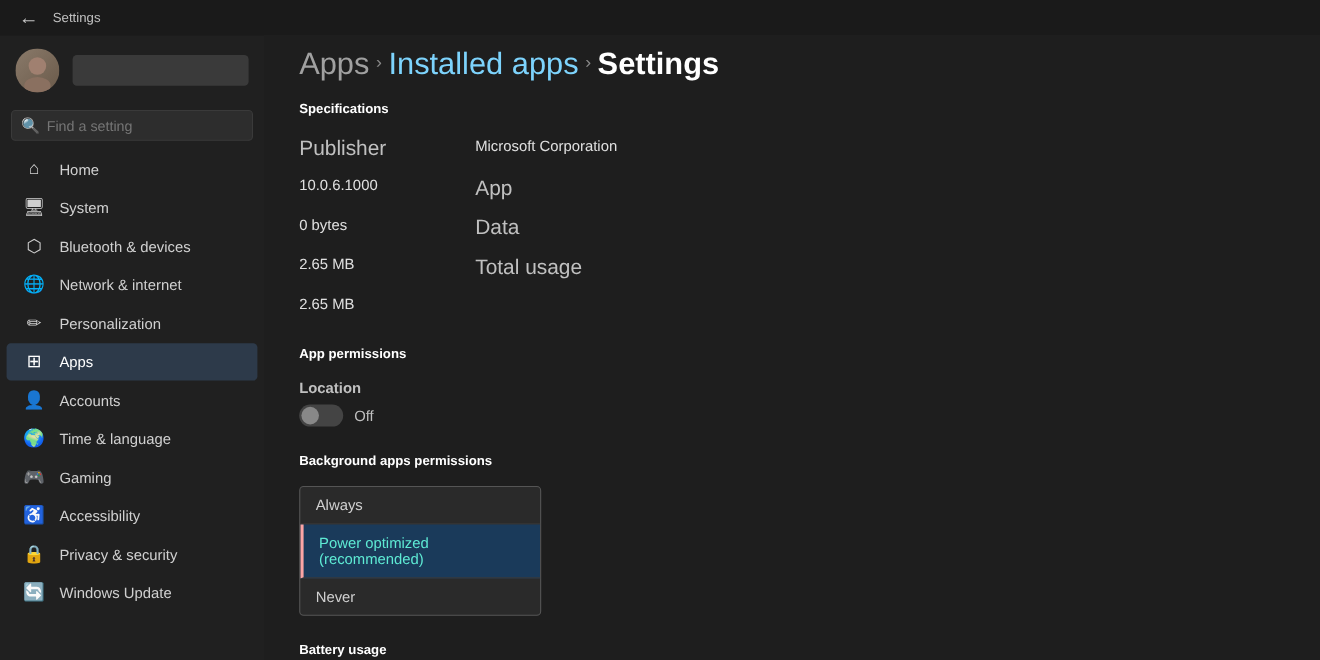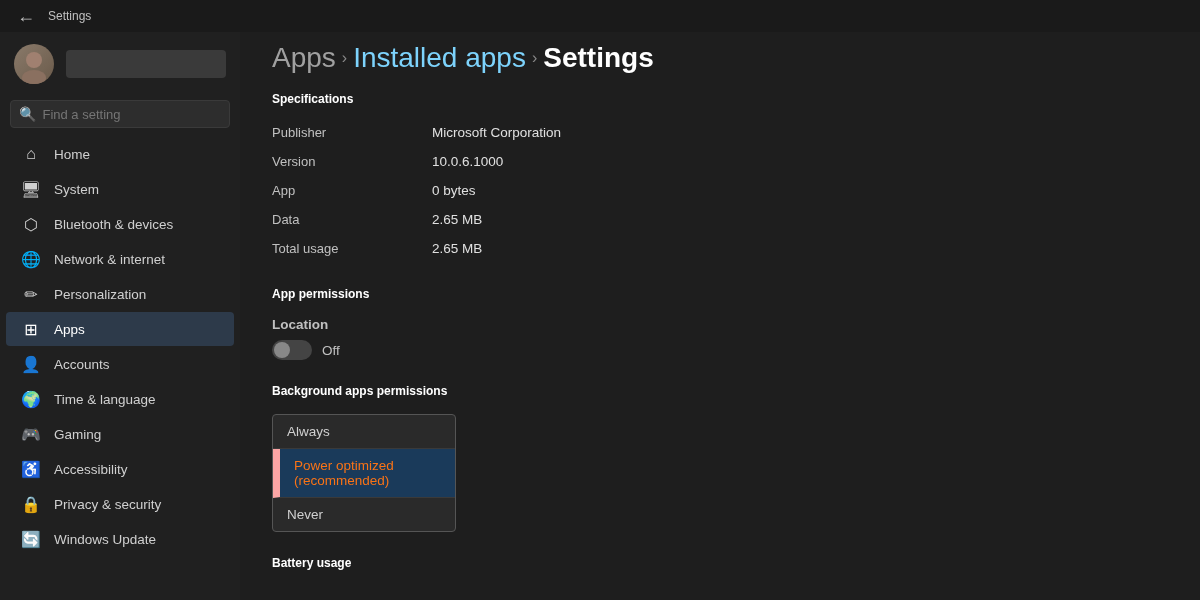--- a/index.html
+++ b/index.html
@@ -174,21 +174,21 @@
     }
 
     .spec-table {
       display: grid;
       grid-template-columns: 160px 1fr;
       gap: 8px 0;
       margin-bottom: 28px;
     }
     .spec-label {
       color: #c0c0c0;
-      font-size: 13px;
+      font-size: 19px;
       padding: 3px 0;
     }
     .spec-value {
       color: #e0e0e0;
       font-size: 13.5px;
       padding: 3px 0;
     }
 
     
     .permissions-section {
@@ -229,41 +229,41 @@
     .toggle-label {
       font-size: 13.5px;
       color: #c0c0c0;
     }
 
     
     .bg-section {
       margin-bottom: 24px;
     }
     .dropdown-box {
-      width: 184px;
+      width: 220px;
       background: #2a2a2a;
       border: 1px solid #555;
       border-radius: 4px;
       overflow: hidden;
       position: relative;
     }
     .dropdown-item {
       padding: 9px 14px;
       font-size: 13.5px;
       color: #d0d0d0;
       cursor: pointer;
       border-bottom: 1px solid #3a3a3a;
     }
     .dropdown-item:last-child {
       border-bottom: none;
     }
     .dropdown-item.selected {
       background: #1a3a5a;
-      color: #f97316;
-      border-left: 7px solid #fca5a5;
+      color: #5eead4;
+      border-left: 3px solid #fca5a5;
     }
 
     
     .battery-section {}
 
     
     .back-arrow {
       font-size: 18px;
       color: #c0c0c0;
       cursor: pointer;
@@ -364,21 +364,20 @@
       <span class="breadcrumb-sep">›</span>
       <span class="breadcrumb-mid">Installed apps</span>
       <span class="breadcrumb-sep">›</span>
       <span class="breadcrumb-current">Settings</span>
     </div>
 
     <div class="section-title">Specifications</div>
     <div class="spec-table" id="spec-table">
         <div class="spec-label">Publisher</div>
         <div class="spec-value">Microsoft Corporation</div>
-        <div class="spec-label">Version</div>
         <div class="spec-value">10.0.6.1000</div>
         <div class="spec-label">App</div>
         <div class="spec-value">0 bytes</div>
         <div class="spec-label">Data</div>
         <div class="spec-value">2.65 MB</div>
         <div class="spec-label">Total usage</div>
         <div class="spec-value">2.65 MB</div>
       </div>
 
     <div class="permissions-section">

